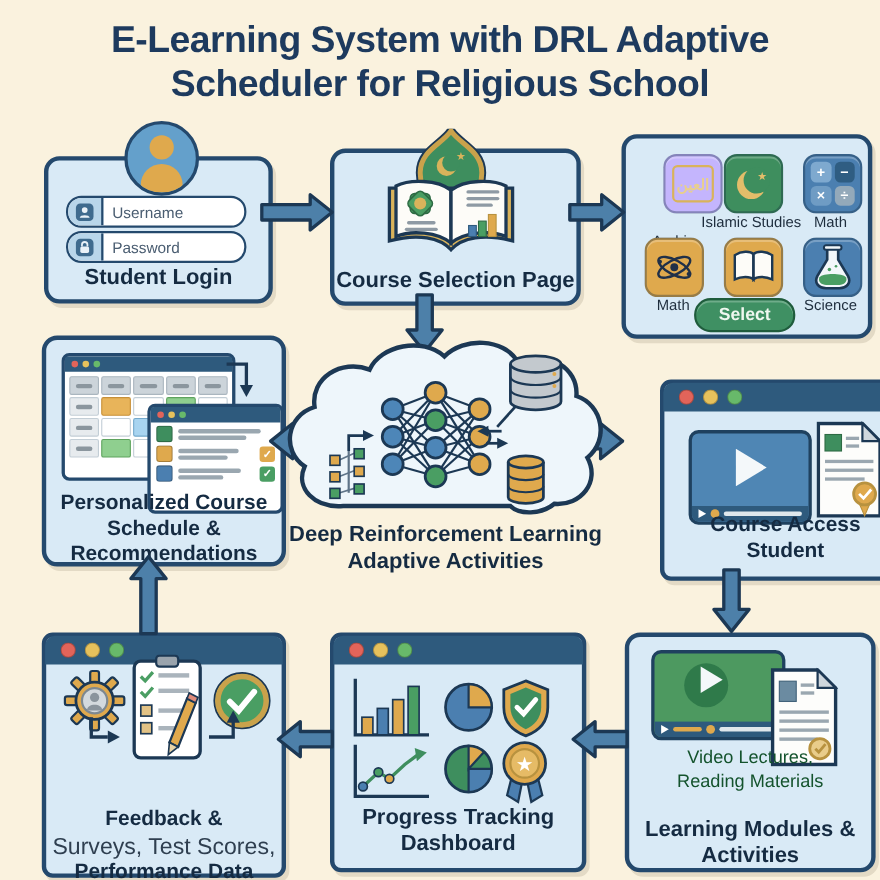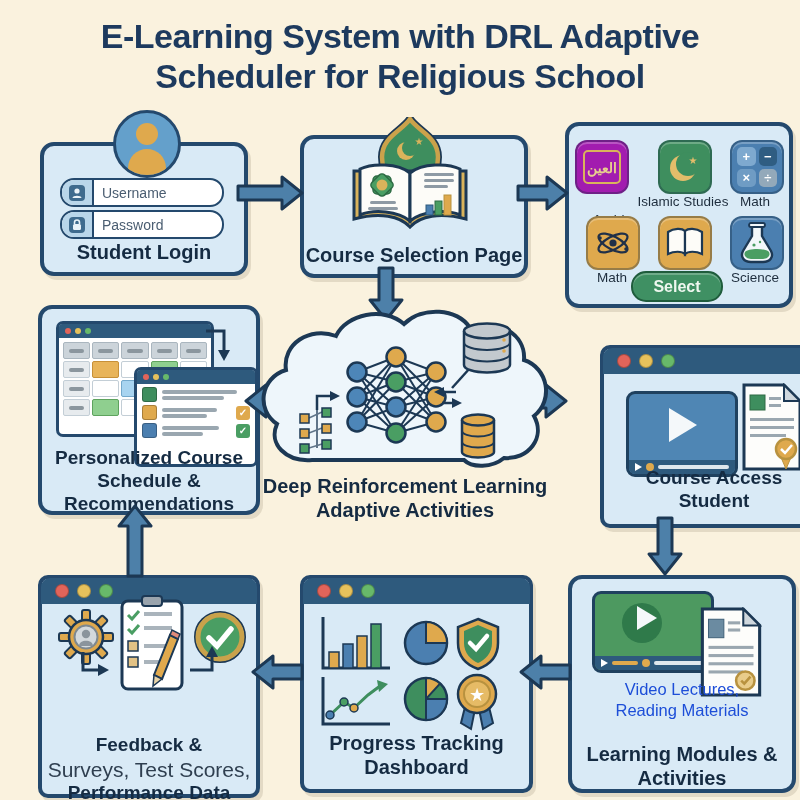--- a/index.html
+++ b/index.html
@@ -57,21 +57,21 @@
   .badge{width:14px;height:14px;border-radius:3px;color:#fff;font-size:10px;font-weight:bold;
          display:flex;align-items:center;justify-content:center;flex:0 0 auto;}
   
   .player{position:absolute;border:3px solid #1f415f;border-radius:9px;overflow:hidden;}
   .ctrl{position:absolute;left:0;right:0;bottom:0;height:14px;background:#2e5a7d;display:flex;align-items:center;gap:4px;padding:0 6px;}
   .ctrl .tri{width:0;height:0;border-left:7px solid #fff;border-top:4px solid transparent;border-bottom:4px solid transparent;}
   .ctrl .knob{width:8px;height:8px;border-radius:50%;background:#dfa94d;}
   .ctrl .line{flex:1;height:4px;border-radius:2px;background:#dfe7ec;}
   .play-tri{position:absolute;width:0;height:0;border-top:17px solid transparent;border-bottom:17px solid transparent;border-left:28px solid #f4f8fa;}
   .doc{position:absolute;}
-  .subtext{position:absolute;width:100%;text-align:center;font-size:16.5px;color:#1d4ed8;line-height:1.28;}
+  .subtext{position:absolute;width:100%;text-align:center;font-size:16.5px;color:#14532d;line-height:1.28;}
 </style>
 </head>
 <body>
 
 <div id="canvas">
 
   <div class="title">E-Learning System with DRL Adaptive Scheduler for Religious School</div>
 
   <div class="box" style="left:40px;top:142px;width:200px;height:126px;">
     <div class="avatar">
@@ -131,21 +131,21 @@
         <rect x="86" y="88" width="7" height="10" fill="#4b7fb0" stroke="#2e5a7d"></rect>
         <rect x="95" y="84" width="7" height="14" fill="#4a9e63" stroke="#2e6b44"></rect>
         <rect x="104" y="78" width="7" height="20" fill="#dfa94d" stroke="#b8923f"></rect>
       </g>
     </svg>
     <div class="box-label" style="top:104px;font-size:20px;">Course Selection Page</div>
   </div>
 
   <div class="box" style="left:565px;top:122px;width:220px;height:178px;">
 
-    <div class="tile" style="left:6px;top:14px;background:#a21caf;">
+    <div class="tile" style="left:34px;top:14px;background:#c4b5fd;">
       <svg width="50" height="50" viewBox="0 0 50 50">
         <rect x="7" y="9" width="36" height="32" rx="4" fill="none" stroke="#d9b35b" stroke-width="2"></rect>
         <text x="25" y="31" font-size="14" font-weight="bold" fill="#e8cf8e" text-anchor="middle">العين</text>
       </svg>
     </div>
     <div class="tile" style="left:89px;top:14px;background:#3e8e5e;">
       <svg width="50" height="50" viewBox="0 0 50 50">
         <circle cx="23" cy="26" r="13" fill="#e3bd6a"></circle>
           <circle cx="28" cy="22" r="12" fill="#3e8e5e"></circle>
         <text x="33" y="22" font-size="10" fill="#e3bd6a" text-anchor="middle">★</text>

